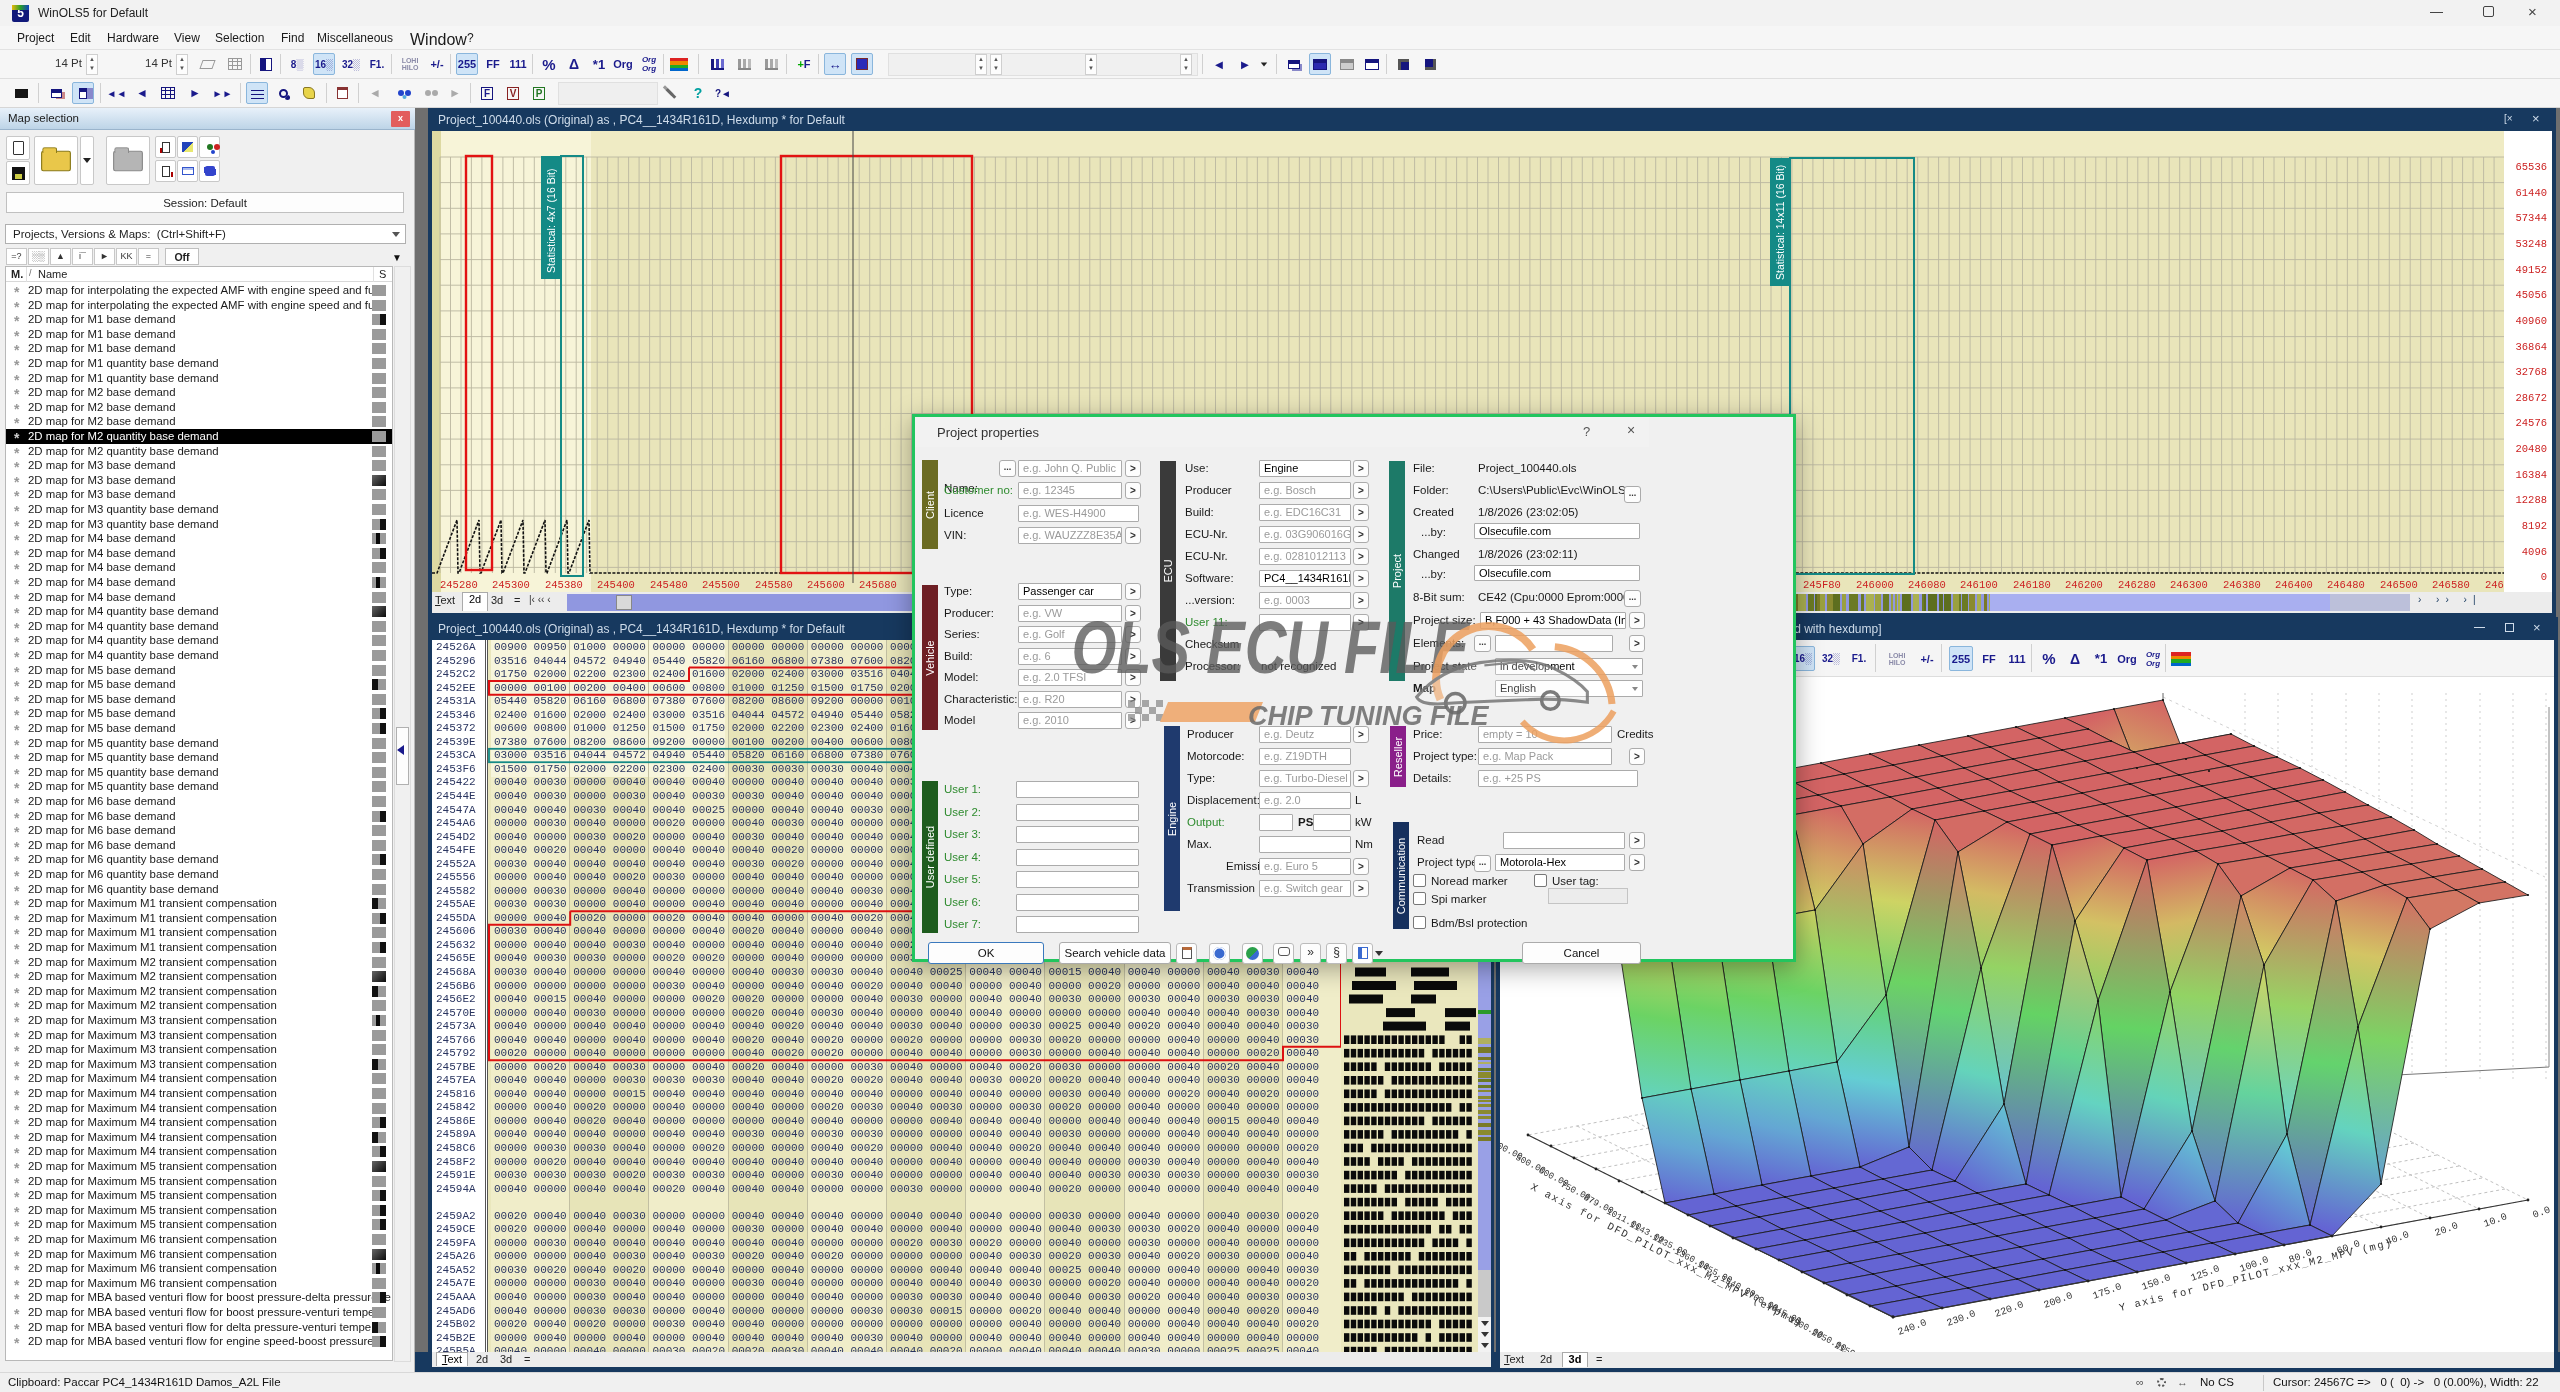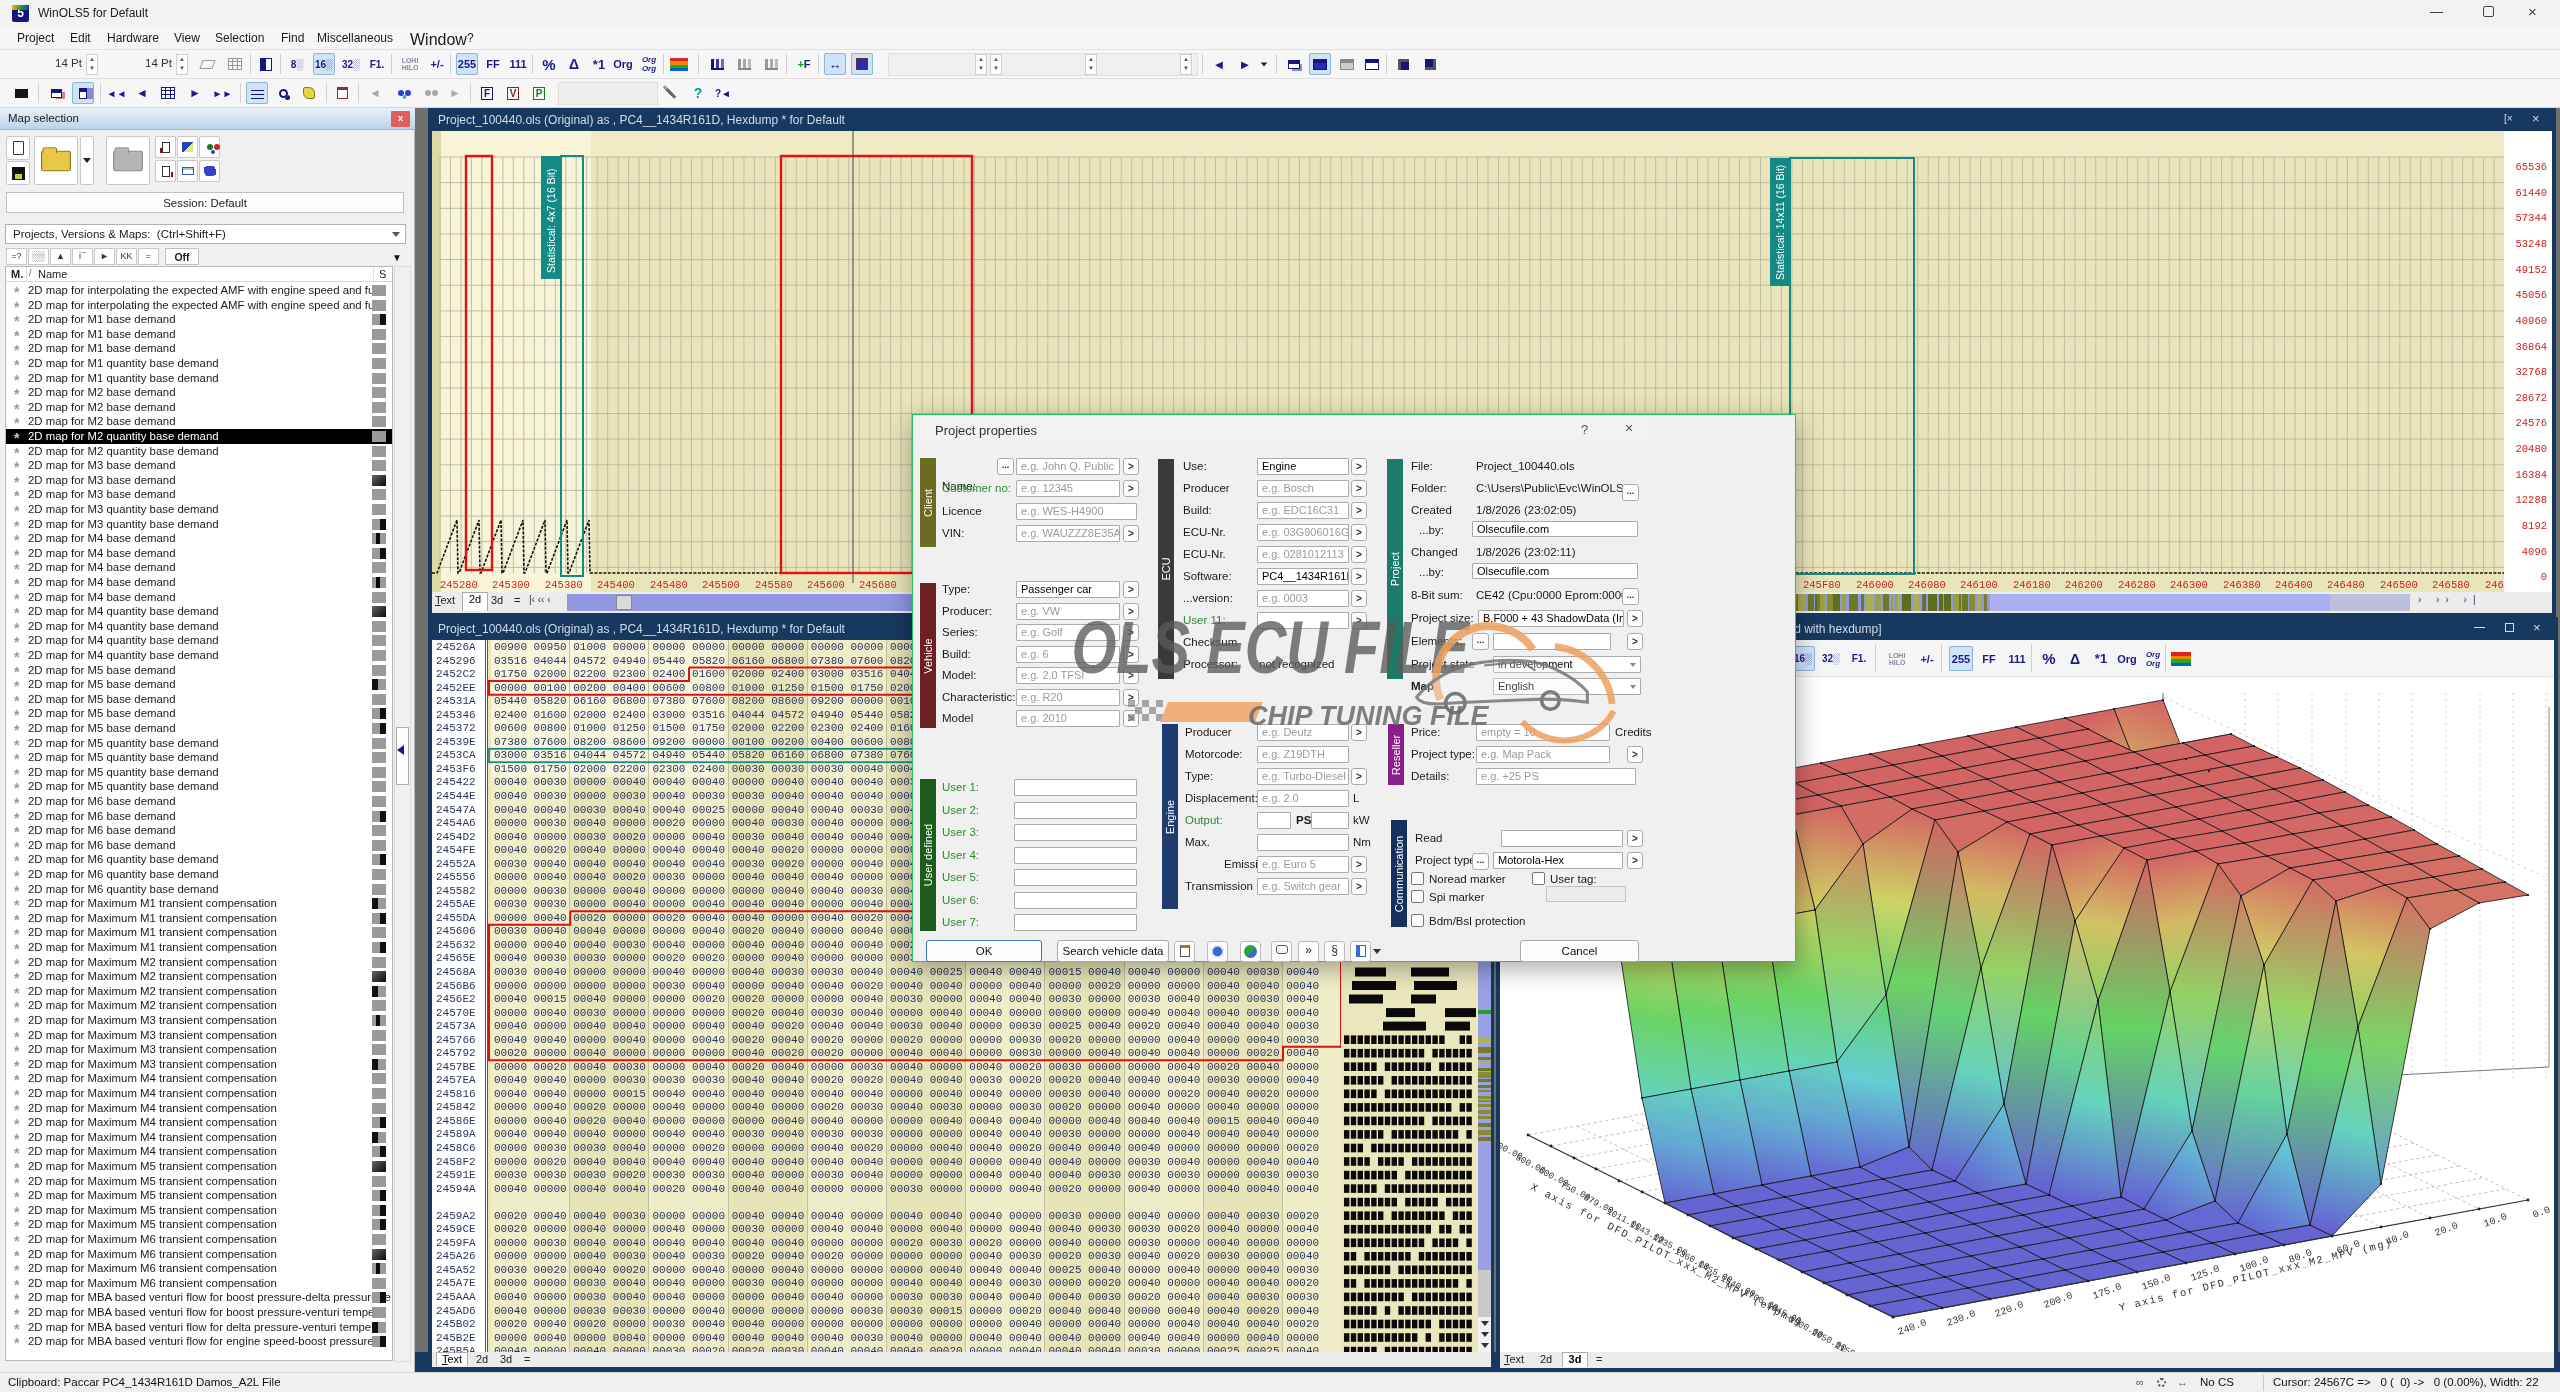--- a/index.html
+++ b/index.html
@@ -2108,21 +2108,21 @@
       <text x="30" y="512" font-size="10.5" fill="#333" font-family="Liberation Mono" letter-spacing="1.5" transform="rotate(27 30 512)">X axis for DFD_PILOT_xxx_M2_MPV (erpmu)</text>
       <text x="620" y="634" font-size="10.5" fill="#333" font-family="Liberation Mono" letter-spacing="1.5" transform="rotate(-13.5 620 634)">Y axis for DFD_PILOT_xxx_M2_MPV (mg)</text>
     </svg>
     <div class="abs" style="left:4px;top:735px;width:1054px;height:16px;background:#ececec">
       <div class="abs" style="left:4px;top:1px;font-size:11px;color:#222"><u>T</u>ext</div>
       <div class="abs" style="left:40px;top:1px;font-size:11px;color:#222">2d</div>
       <div class="abs" style="left:62px;top:0;width:26px;height:15px;background:#fff;border:1px solid #aaa;border-bottom:none;font-size:11px;text-align:center;font-weight:bold">3d</div>
       <div class="abs" style="left:96px;top:1px;font-size:11px;color:#222">=</div>
     </div>
   </div>
-<div class="abs" style="left:912px;top:414px;width:884px;height:548px;background:#f0f0f0;border:1px solid #22c55e;box-shadow:0 6px 24px rgba(0,0,0,.35)">
+<div class="abs" style="left:912px;top:414px;width:884px;height:548px;background:#f0f0f0;border:3px solid #22c55e;box-shadow:0 6px 24px rgba(0,0,0,.35)">
     <div class="abs" style="left:0;top:0;width:734px;height:30px;background:#f2f2f2">
       <div class="abs" style="left:22px;top:8px;font-size:13px;color:#333">Project properties</div>
       <div class="abs" style="left:668px;top:7px;font-size:13px;color:#555">?</div>
       <div class="abs" style="left:712px;top:5px;font-size:14px;color:#555">×</div>
     </div>
     <div class="vbar" style="left:7px;top:43px;height:89px;background:#6b6b22">
       <span>Client</span>
     </div>
     <div class="dlbl" style="left:29px;top:45px;margin-top:20px;">Name:</div>
     <div class="dotbtn" style="left:84px;top:43px">...</div>

